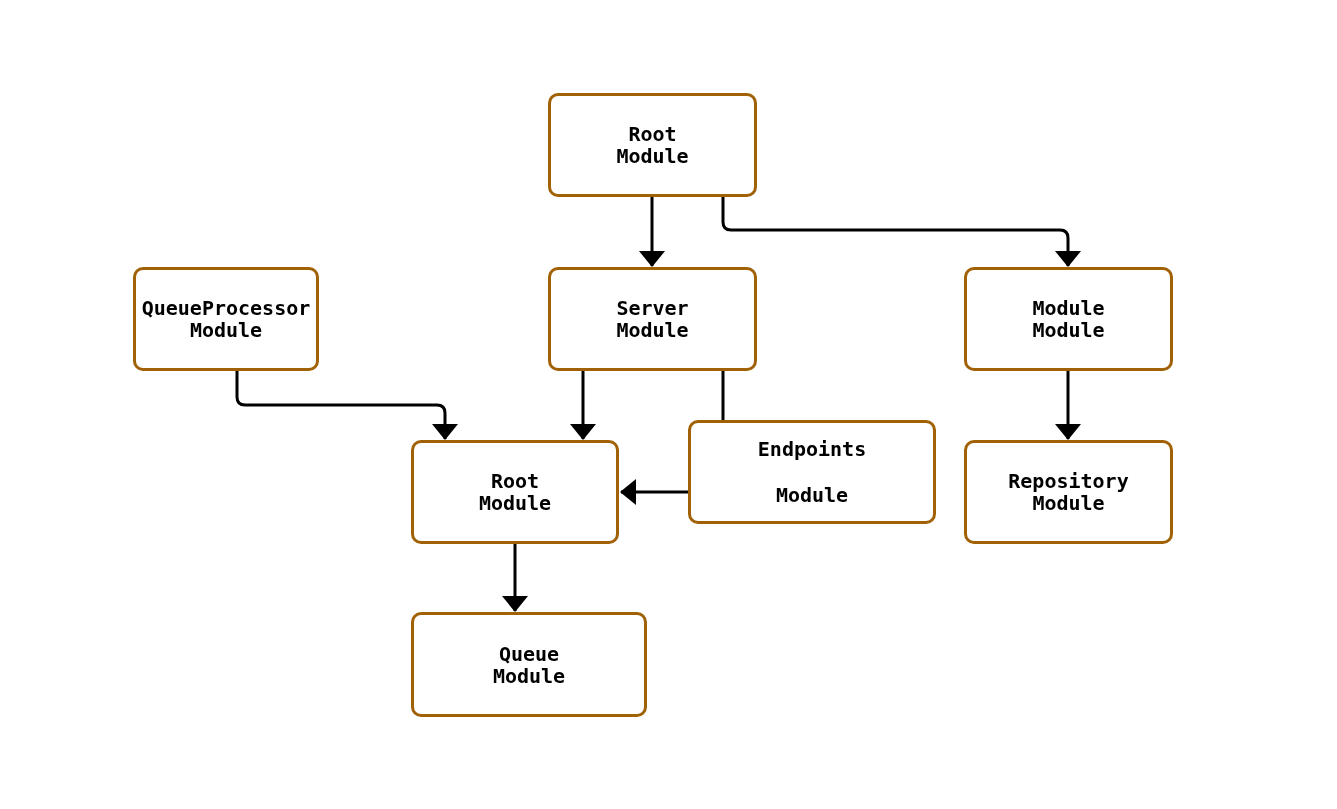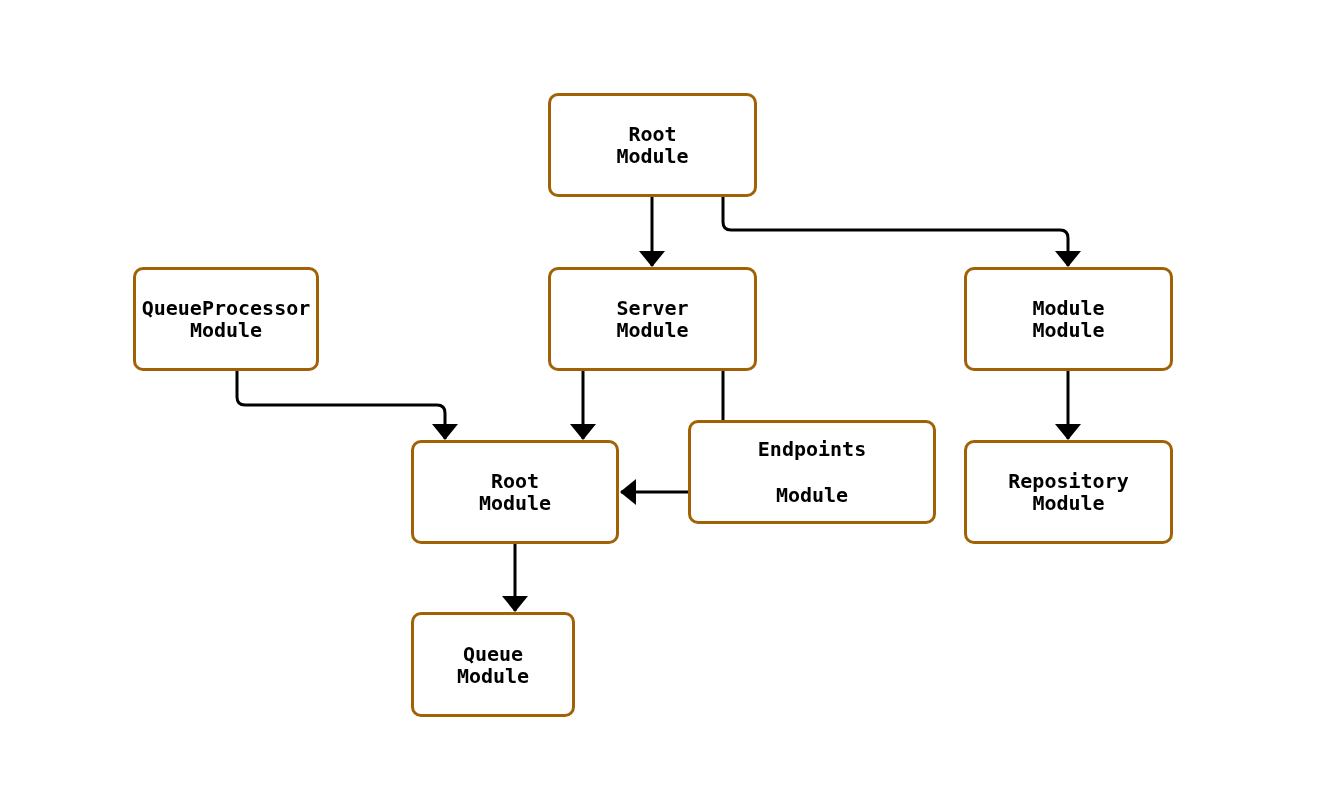--- a/index.html
+++ b/index.html
@@ -104,18 +104,18 @@
   <div class="node" style="left:688px; top:420px; width:248px;gap:24px;">
     <span>Endpoints</span>
     <span>Module</span>
   </div>
 
   <div class="node" style="left:964px; top:440px;border-radius:10px;">
     <span>Repository</span>
     <span>Module</span>
   </div>
 
-  <div class="node" style="left:411px; top:612px; width:164px; height:105px;">
+  <div class="node" style="left:411px; top:612px; width:236px; height:105px;">
     <span>Queue</span>
     <span>Module</span>
   </div>
 
 </div>
 
 </body></html>

